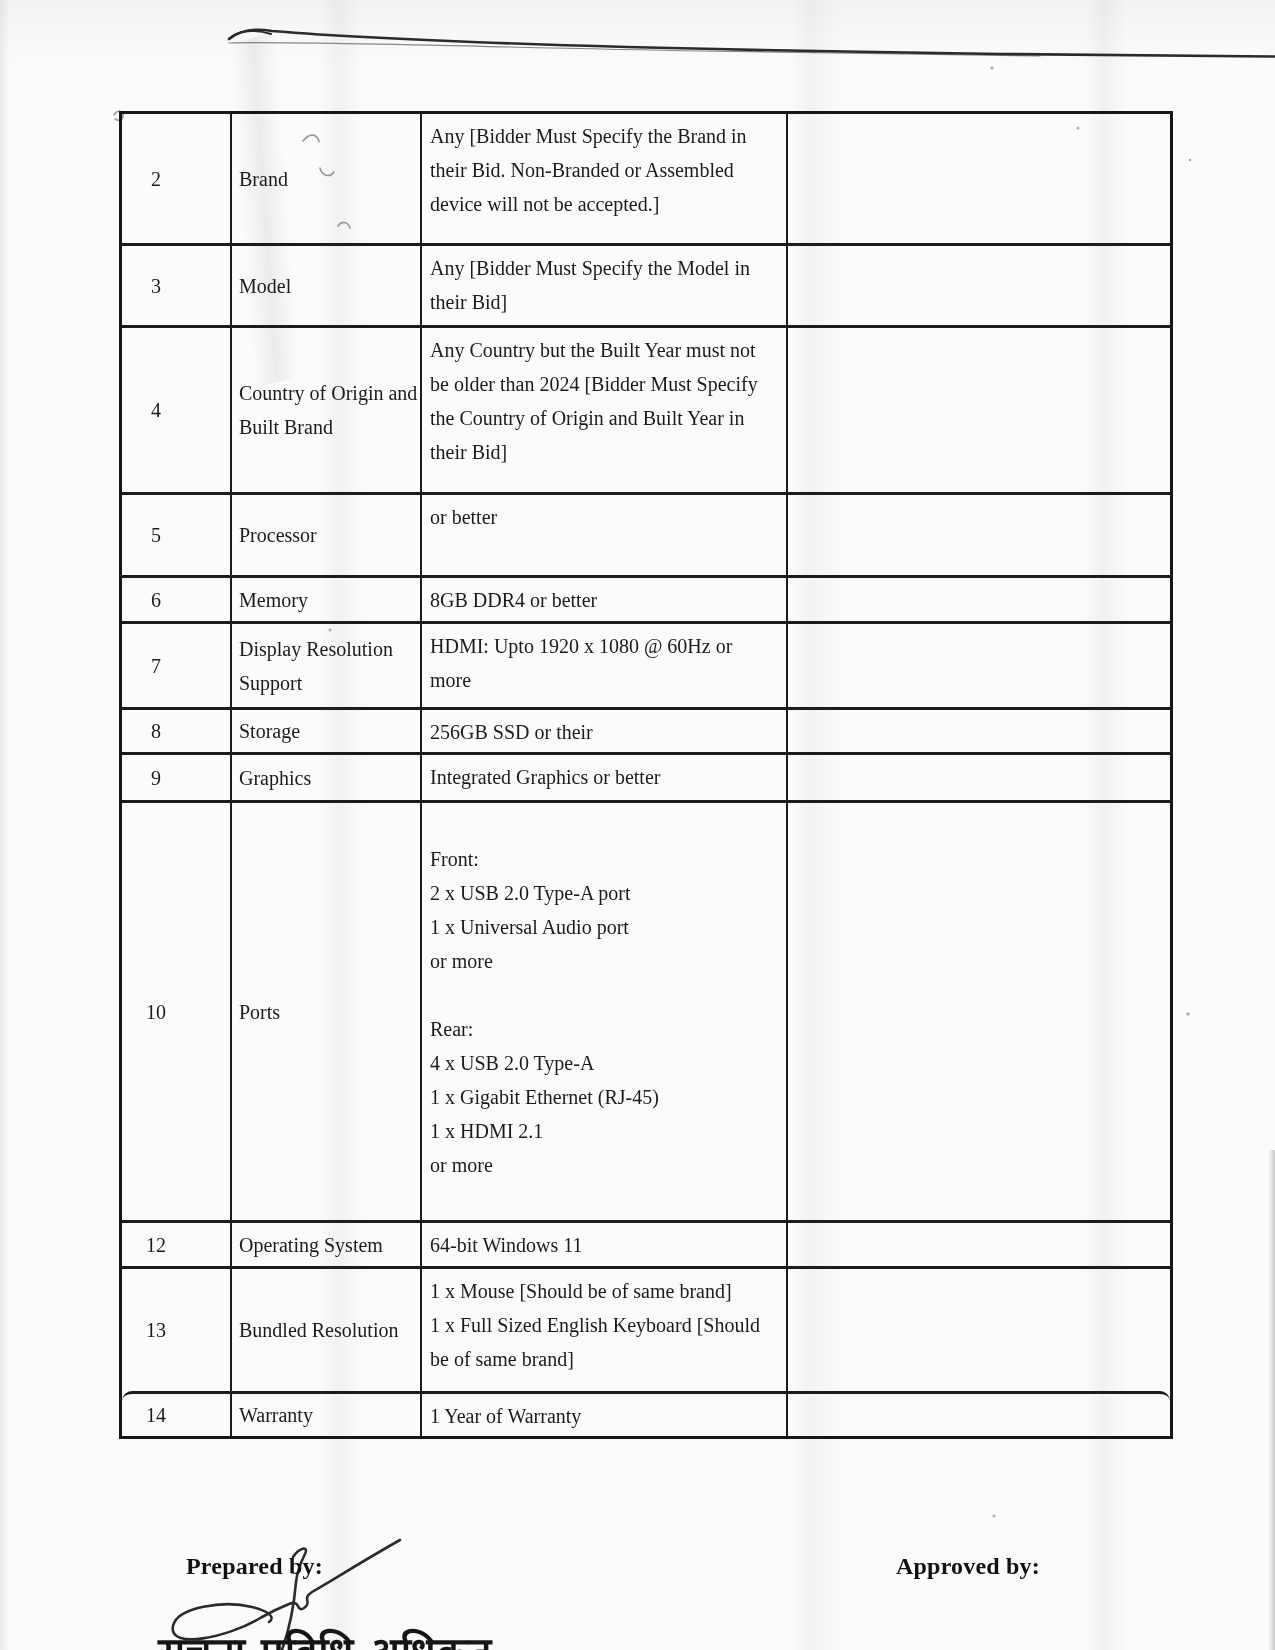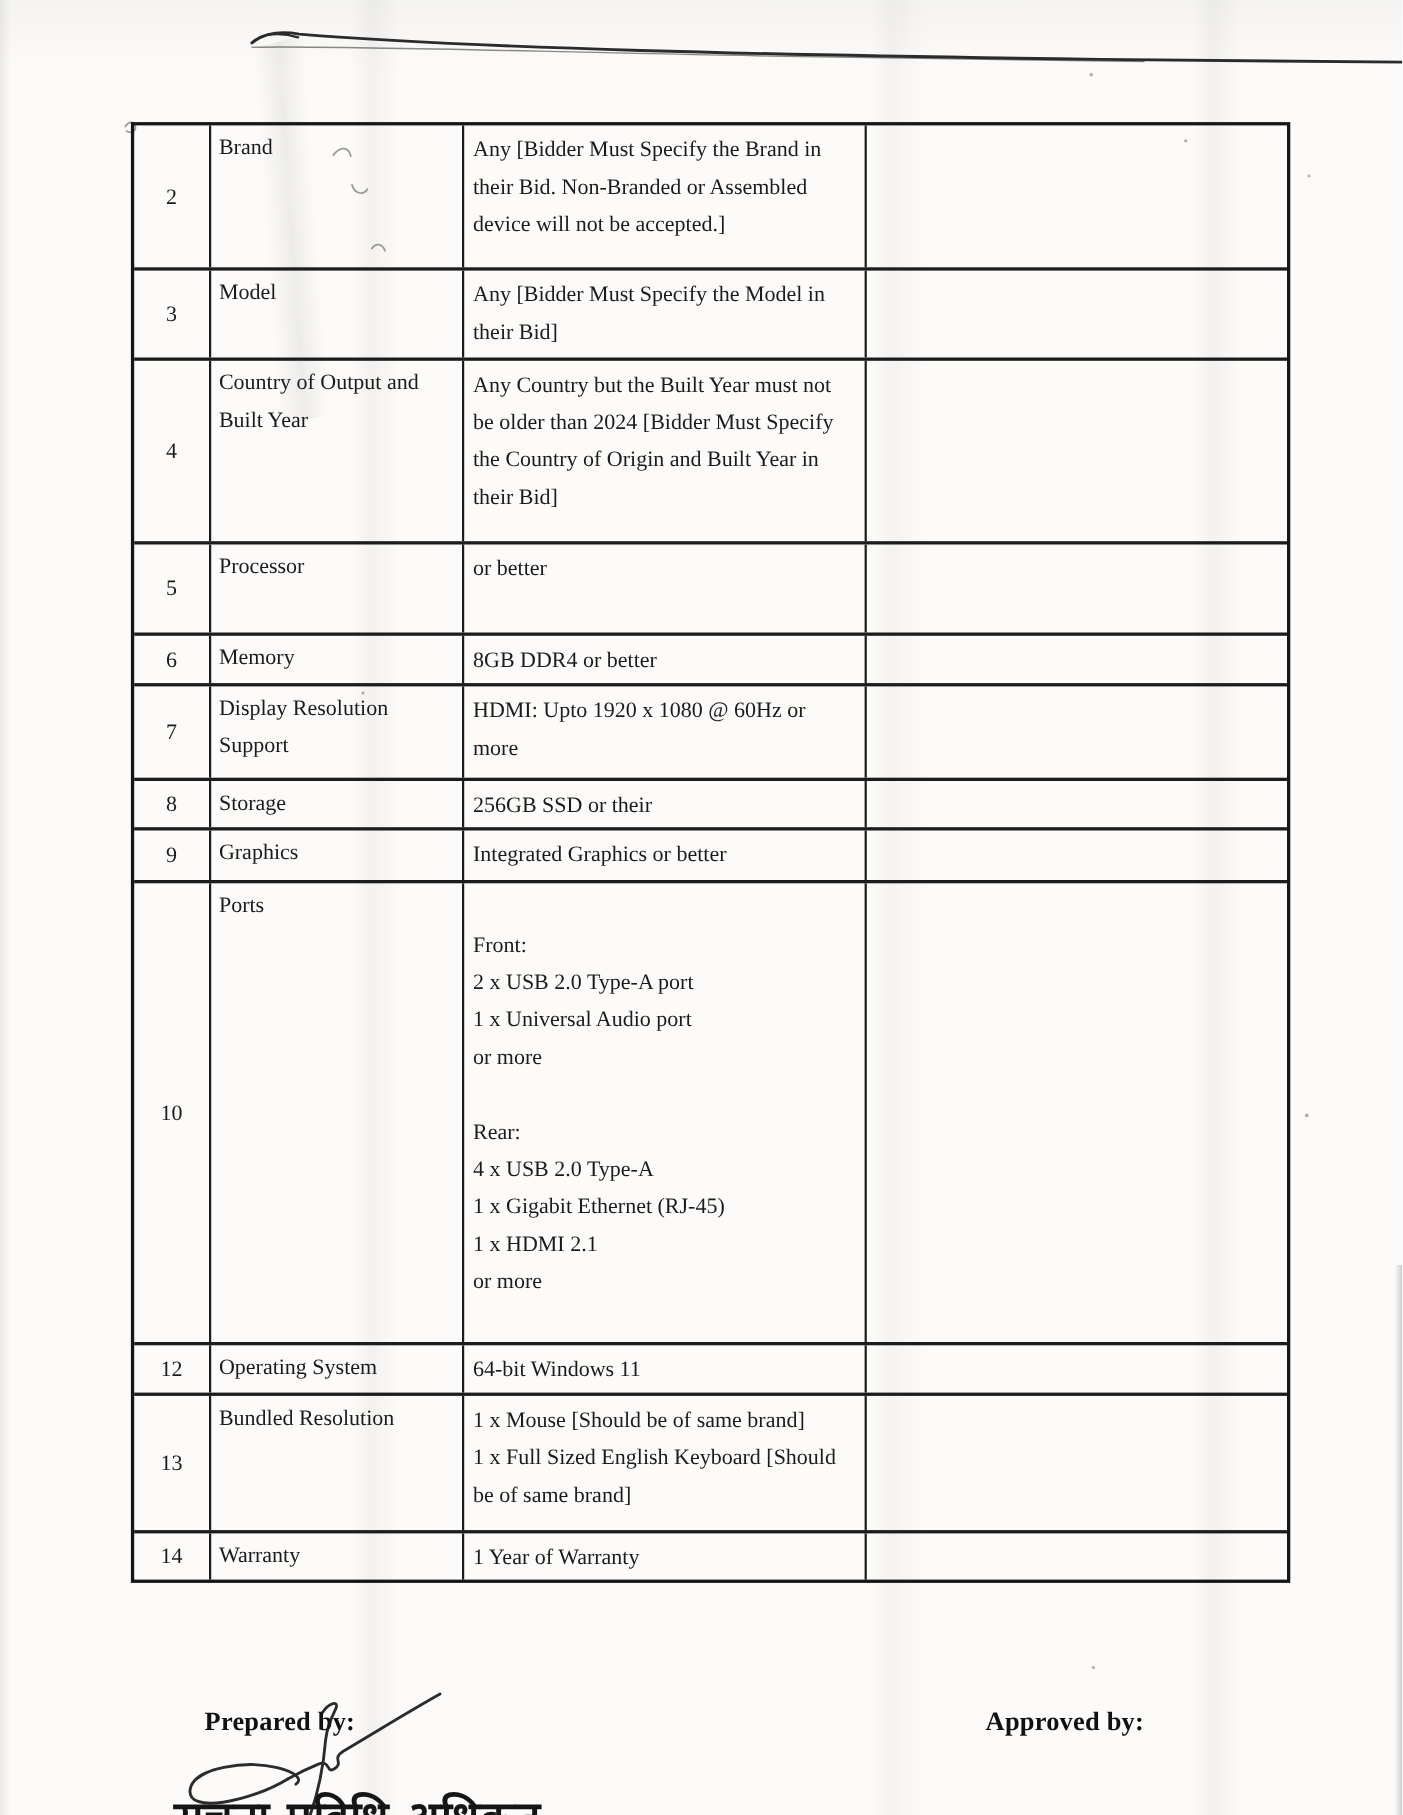--- a/index.html
+++ b/index.html
@@ -40,21 +40,21 @@
     box-sizing:border-box;
   }
   .t-row + .t-row{border-top:3px solid #1c1c1c;}
   .t-cell{
     box-sizing:border-box;
     font-size:20px;line-height:34px;
     overflow:hidden;
   }
   .t-cell + .t-cell{border-left:2px solid #1c1c1c;}
   .c-num{display:flex;align-items:center;justify-content:center;}
-  .c-item{display:flex;flex-direction:column;justify-content:flex-start;padding:3px 0 3px 7px;}
+  .c-item{display:flex;flex-direction:column;justify-content:center;padding:3px 0 3px 7px;margin-left:40px;}
   .c-spec{padding:5px 2px 3px 8px;}
   .c-spec .line{white-space:nowrap;}
   .c-remarks{}
   
   .sig-label{
     position:absolute;
     font-weight:bold;font-size:24px;letter-spacing:0.2px;color:#111;
   }
   .prepared{left:186px;top:1553px;}
   .approved{left:896px;top:1553px;}
@@ -117,21 +117,21 @@
         </div>
         <div class="t-cell c-spec">
           <div class="line">Any [Bidder Must Specify the Model in</div>
           <div class="line">their Bid]</div>
         </div>
         <div class="t-cell c-remarks"></div>
       </div>
       <div class="t-row" style="min-height: 167px;">
         <div class="t-cell c-num">4</div>
         <div class="t-cell c-item">
-          <div>Country of Output and Built Year</div>
+          <div>Country of Origin and Built Brand</div>
         </div>
         <div class="t-cell c-spec">
           <div class="line">Any Country but the Built Year must not</div>
           <div class="line">be older than 2024 [Bidder Must Specify</div>
           <div class="line">the Country of Origin and Built Year in</div>
           <div class="line">their Bid]</div>
         </div>
         <div class="t-cell c-remarks"></div>
       </div>
       <div class="t-row" style="min-height: 83px;">
@@ -220,21 +220,21 @@
         <div class="t-cell c-item">
           <div>Bundled Resolution</div>
         </div>
         <div class="t-cell c-spec">
           <div class="line">1 x Mouse [Should be of same brand]</div>
           <div class="line">1 x Full Sized English Keyboard [Should</div>
           <div class="line">be of same brand]</div>
         </div>
         <div class="t-cell c-remarks"></div>
       </div>
-      <div class="t-row" style="min-height: 43px;">
+      <div class="t-row" style="min-height: 43px; border-radius: 10px;">
         <div class="t-cell c-num">14</div>
         <div class="t-cell c-item">
           <div>Warranty</div>
         </div>
         <div class="t-cell c-spec">
           <div class="line">1 Year of Warranty</div>
         </div>
         <div class="t-cell c-remarks"></div>
       </div>
     </div>

